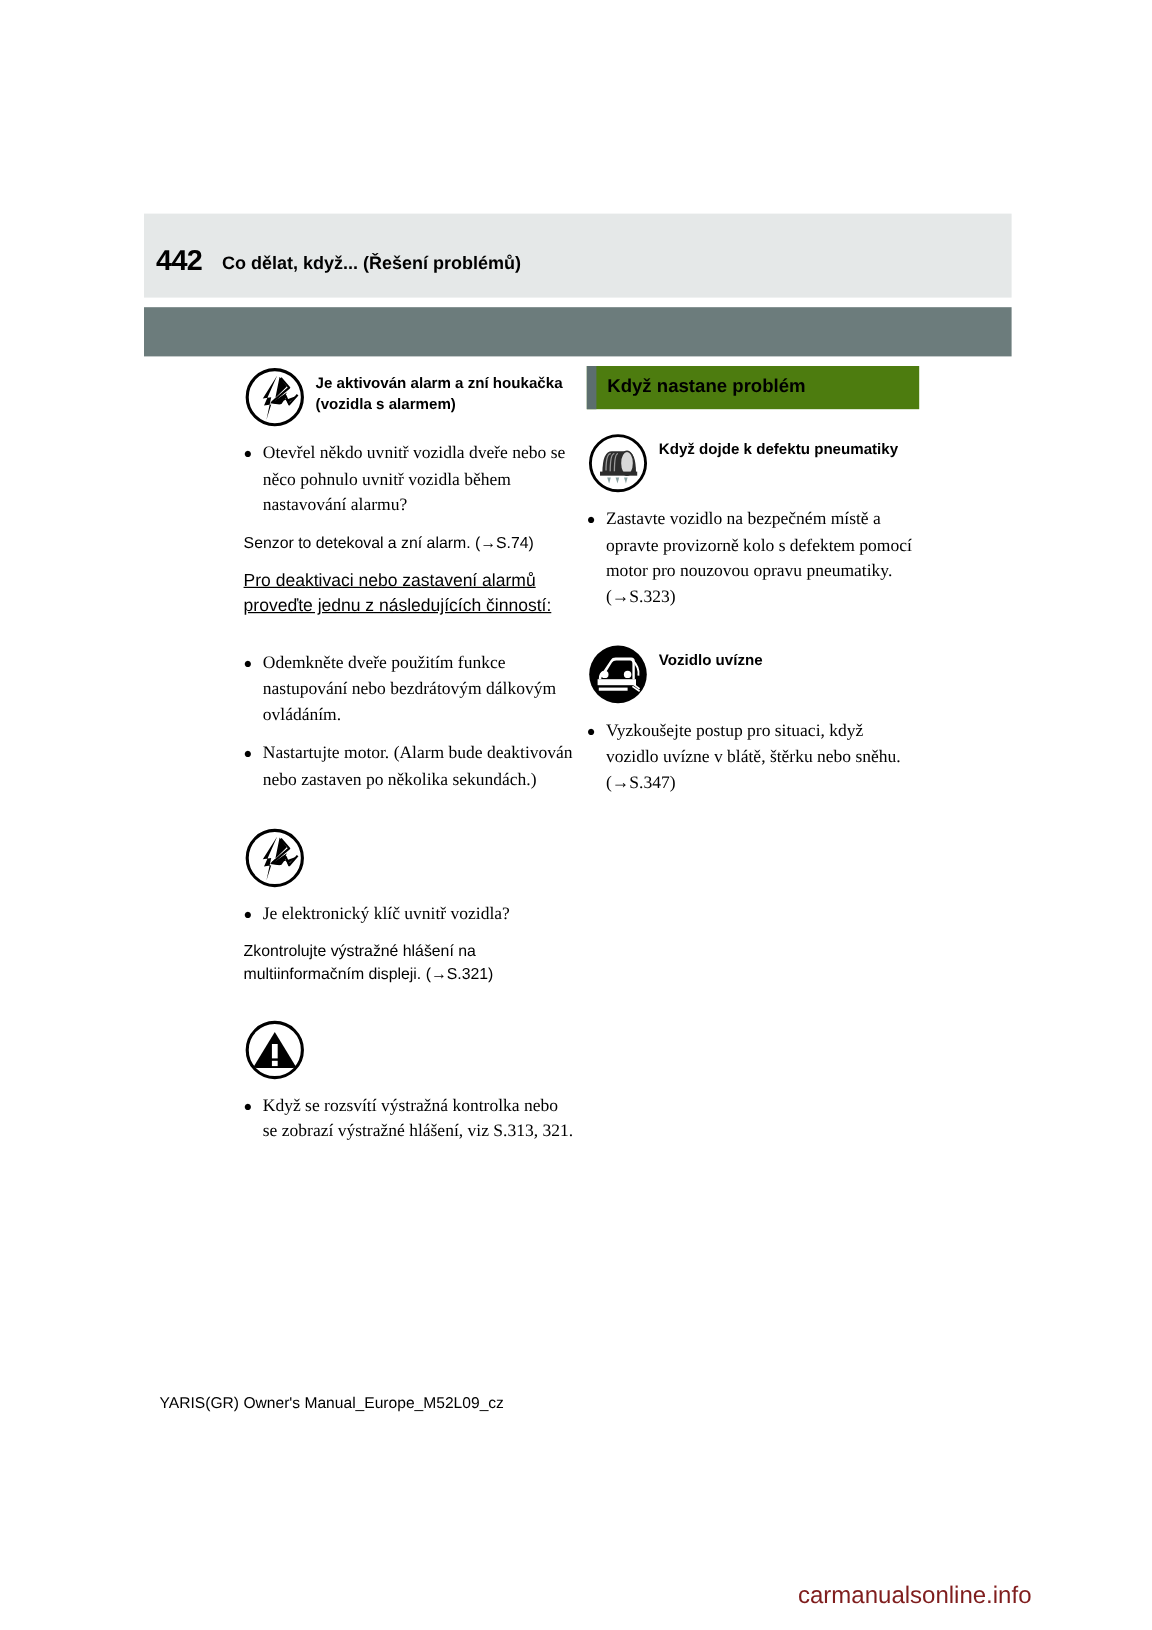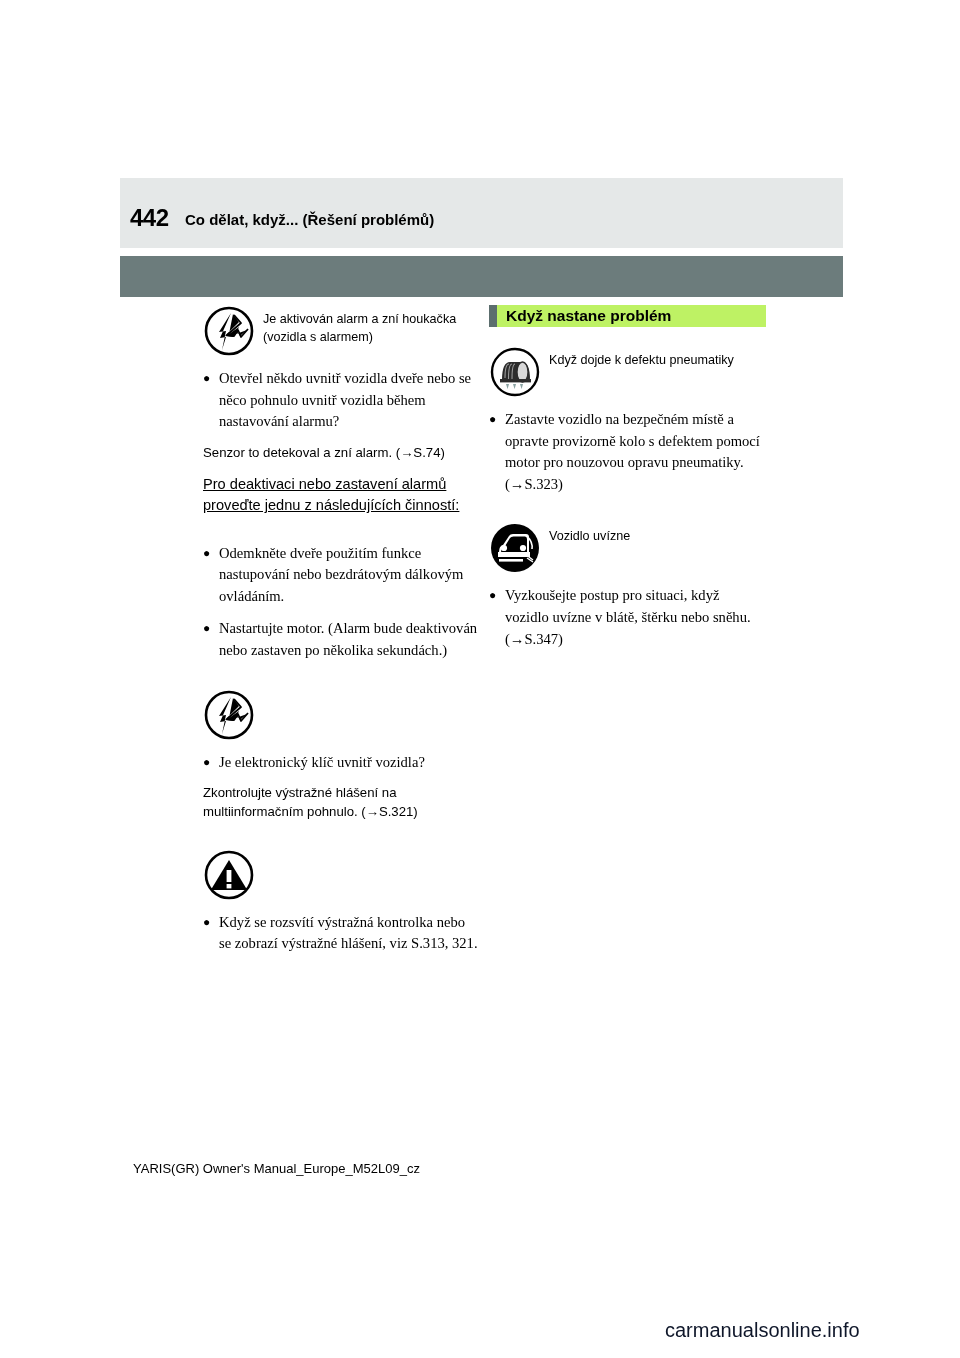--- a/index.html
+++ b/index.html
@@ -55,22 +55,22 @@
     top: 305px;
     width: 277px;
   }
   .col-left  { left: 203px; }
   .col-right { left: 489px; }
 
   
   .section-head {
     display: flex;
     align-items: stretch;
-    background: #bef264;
-    height: 22px;
+    background: #4d7c0f;
+    height: 36px;
     margin-bottom: 19px;
   }
   .section-head .bar {
     width: 8px;
     background: #5c6e6e;
     flex: 0 0 8px;
   }
   .section-head .title {
     font-size: 15.5px;
     font-weight: bold;
@@ -87,21 +87,21 @@
   }
   .topic .ico {
     flex: 0 0 52px;
     width: 52px;
     height: 52px;
     margin-right: 8px;
   }
   .topic .ico svg { display: block; }
   .topic .htext {
     font-size: 12.6px;
-    font-weight: normal;
+    font-weight: bold;
     line-height: 1.45;
     padding-top: 5px;
   }
 
   
   .bullet {
     display: flex;
     font-size: 14.6px;
     line-height: 1.48;
     margin-bottom: 11px;
@@ -131,21 +131,21 @@
     position: absolute;
     left: 133px;
     top: 1161px;
     font-size: 13px;
   }
   .watermark {
     position: absolute;
     left: 665px;
     top: 1319px;
     font-size: 20px;
-    color: #0f172a;
+    color: #7f1d1d;
   }
 </style>
 </head>
 <body>
 
 <div class="hdr-light"></div>
 <div class="hdr-dark"></div>
 <div class="page-number">442</div>
 <div class="page-title">Co dělat, když... (Řešení problémů)</div>
 
@@ -193,21 +193,21 @@
         <path d="M31 10 L38 18 L24 30 L31 31 L35 25 L38 32 L45 24" fill="none" stroke="#000" stroke-width="1.8" stroke-linejoin="round"></path>
       </svg>
     </span>
   </div>
 
   <div class="bullet">
     <span class="dot">●</span>
     <span class="btext">Je elektronický klíč uvnitř vozidla?</span>
   </div>
 
-  <div class="para">Zkontrolujte výstražné hlášení na multiinformačním pohnulo. (→S.321)</div>
+  <div class="para">Zkontrolujte výstražné hlášení na multiinformačním displeji. (→S.321)</div>
 
   <div class="gap-md"></div>
 
   <div class="topic">
     <span class="ico">
       <svg width="52" height="52" viewBox="0 0 52 52">
         <circle cx="26" cy="26" r="23" fill="none" stroke="#000" stroke-width="2.6"></circle>
         <path d="M26 11 L43 39 Q44 41 41 41 L11 41 Q8 41 9 39 Z" fill="#000"></path>
         <rect x="23.6" y="21" width="4.8" height="12" fill="#fff"></rect>
         <rect x="23.6" y="35" width="4.8" height="4.4" fill="#fff"></rect>

